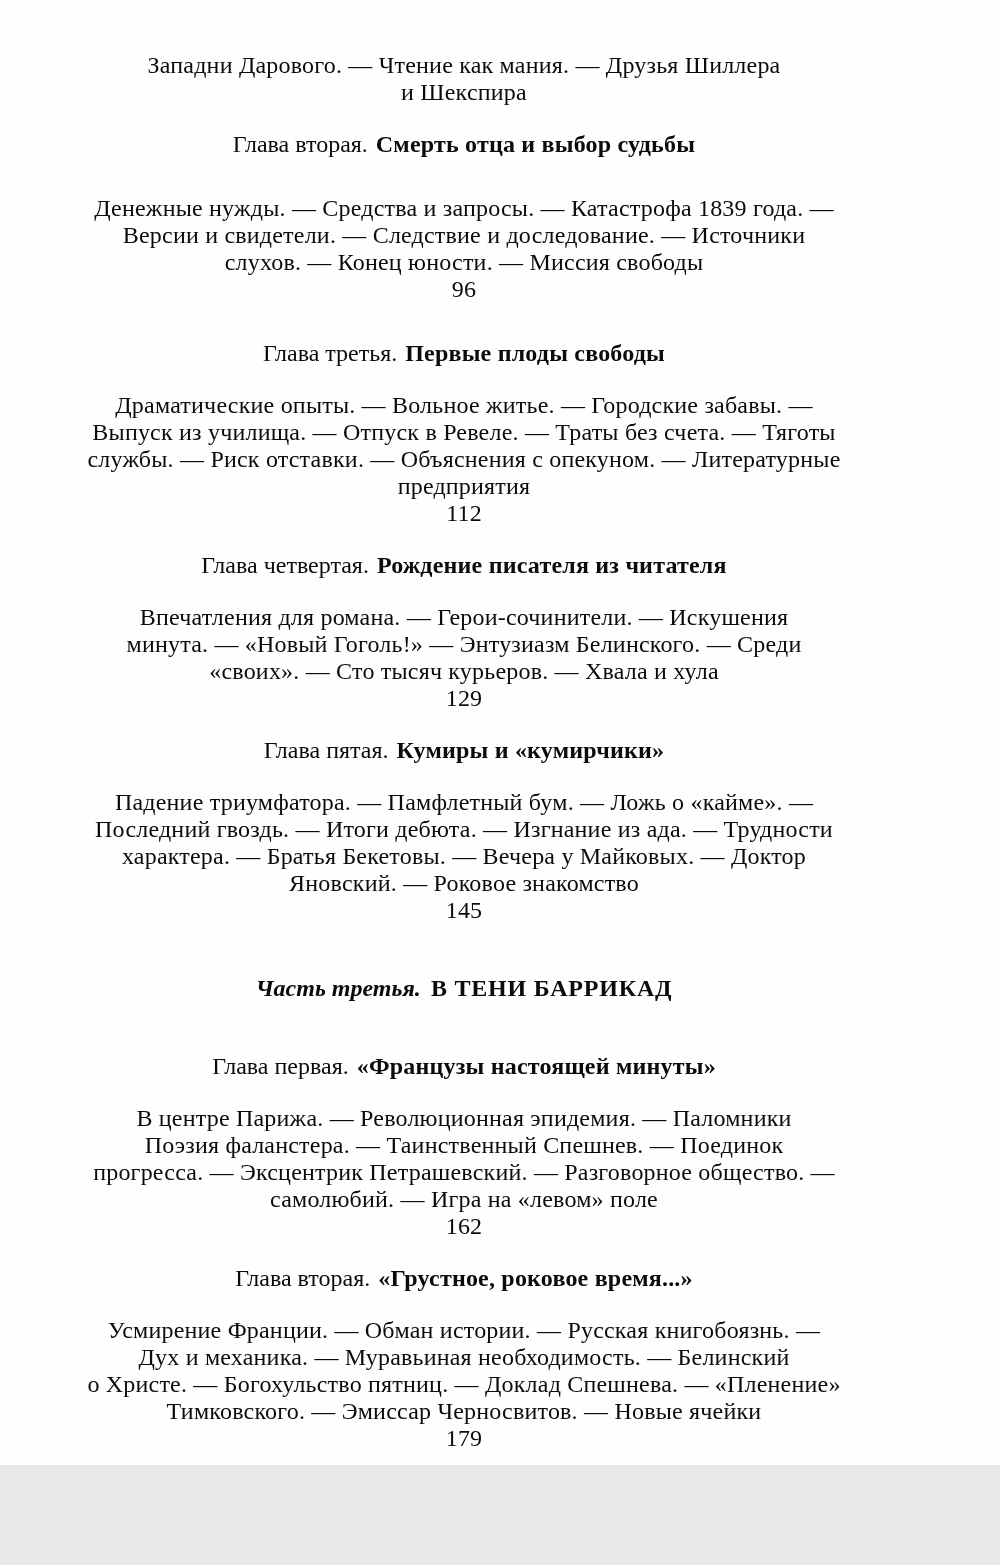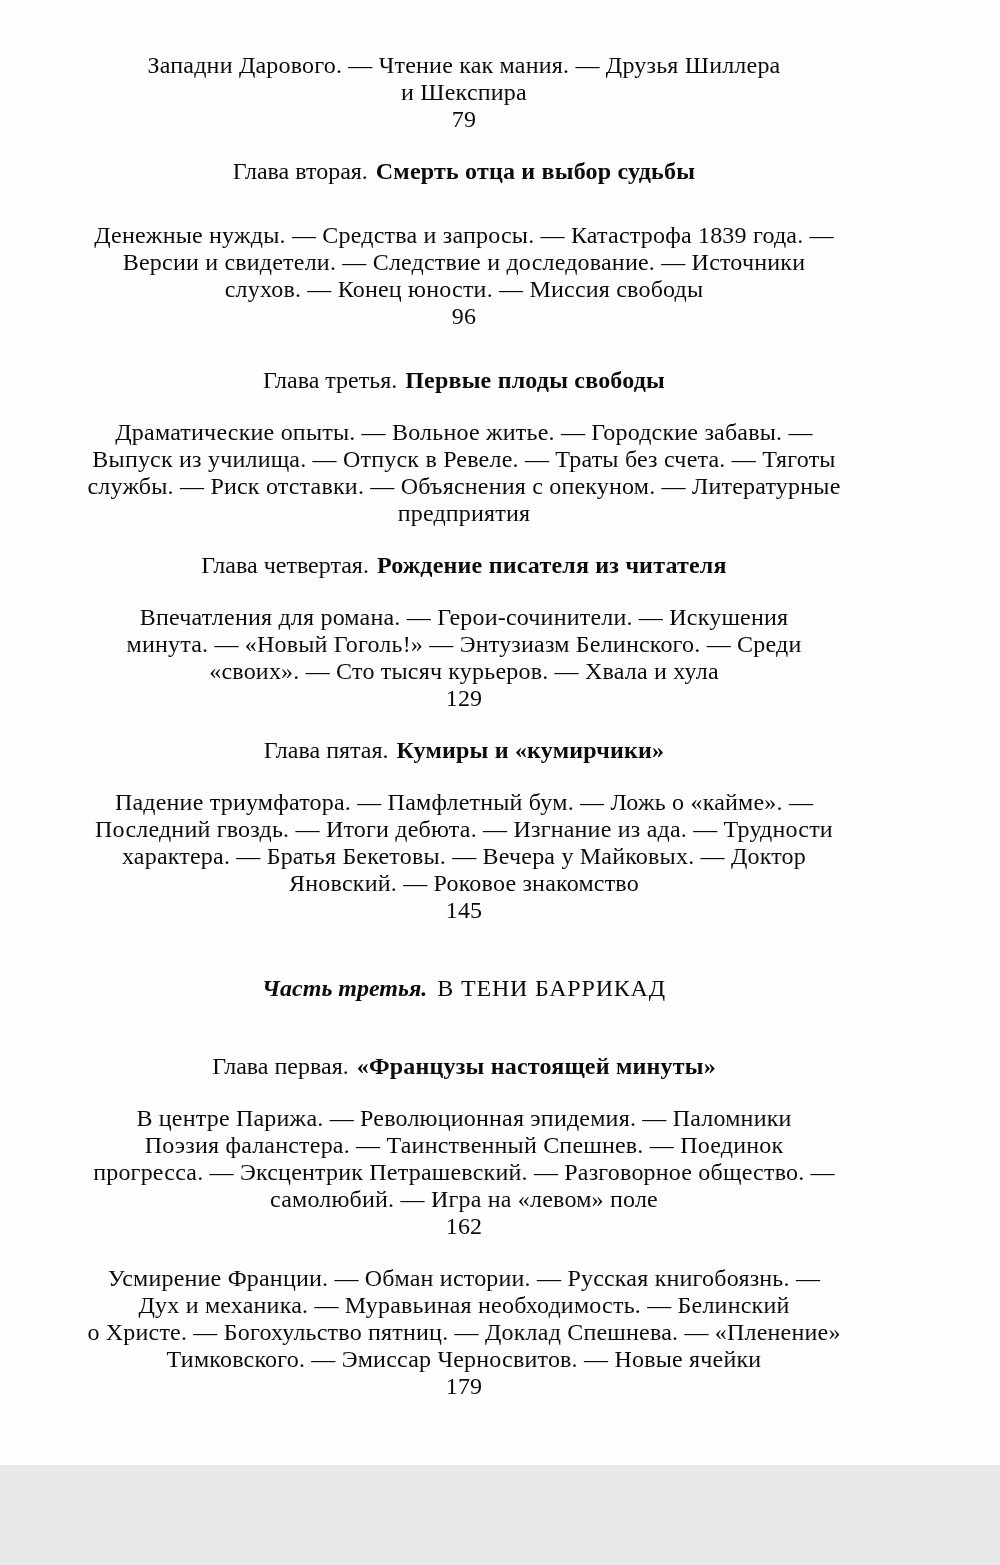--- a/index.html
+++ b/index.html
@@ -54,21 +54,21 @@
   .part-heading {
     margin-top: 26px;
     margin-bottom: 26px;
   }
   .part-label {
     font-style: italic;
     font-weight: 700;
     margin-right: 10px;
   }
   .part-title {
-    font-weight: 400;
+    font-weight: 700;
     letter-spacing: 0.8px;
   }
   .folio {
     position: absolute;
     top: 1484px;
     right: 122px;
     font-family: "Liberation Sans", "DejaVu Sans", sans-serif;
     font-weight: 700;
     font-size: 21px;
     letter-spacing: 0.5px;
@@ -76,21 +76,20 @@
 </style>
 </head>
 <body>
 
 <div class="page">
   <div class="content">
 
     <p class="topics" style="margin:0">
       <span class="line">Западни Дарового. — Чтение как мания. — Друзья Шиллера</span>
       <span class="line">и Шекспира</span>
-      <span class="line page-ref">79</span>
     </p>
 
     <p class="heading" style="margin:0">
       <span class="chapter-label">Глава вторая.</span><span class="chapter-title">Смерть отца и выбор судьбы</span>
     </p>
 
     <p class="topics" style="margin:12px">
       <span class="line">Денежные нужды. — Средства и запросы. — Катастрофа 1839 года. —</span>
       <span class="line">Версии и свидетели. — Следствие и доследование. — Источники</span>
       <span class="line">слухов. — Конец юности. — Миссия свободы</span>
@@ -99,20 +98,21 @@
 
     <p class="heading" style="margin:0">
       <span class="chapter-label">Глава третья.</span><span class="chapter-title">Первые плоды свободы</span>
     </p>
 
     <p class="topics" style="margin:0">
       <span class="line">Драматические опыты. — Вольное житье. — Городские забавы. —</span>
       <span class="line">Выпуск из училища. — Отпуск в Ревеле. — Траты без счета. — Тяготы</span>
       <span class="line">службы. — Риск отставки. — Объяснения с опекуном. — Литературные</span>
       <span class="line">предприятия</span>
+      <span class="line page-ref">112</span>
     </p>
 
     <p class="heading" style="margin:0">
       <span class="chapter-label">Глава четвертая.</span><span class="chapter-title">Рождение писателя из читателя</span>
     </p>
 
     <p class="topics" style="margin:0">
       <span class="line">Впечатления для романа. — Герои-сочинители. — Искушения</span>
       <span class="line">минута. — «Новый Гоголь!» — Энтузиазм Белинского. — Среди</span>
       <span class="line">«своих». — Сто тысяч курьеров. — Хвала и хула</span>
@@ -140,20 +140,23 @@
     </p>
 
     <p class="topics" style="margin:0">
       <span class="line">В центре Парижа. — Революционная эпидемия. — Паломники</span>
       <span class="line">Поэзия фаланстера. — Таинственный Спешнев. — Поединок</span>
       <span class="line">прогресса. — Эксцентрик Петрашевский. — Разговорное общество. —</span>
       <span class="line">самолюбий. — Игра на «левом» поле</span>
       <span class="line page-ref">162</span>
     </p>
 
+    <p class="heading" style="margin:0">
+      <span class="chapter-label">Глава вторая.</span><span class="chapter-title">«Грустное, роковое время...»</span>
+    </p>
 
     <p class="topics" style="margin:0">
       <span class="line">Усмирение Франции. — Обман истории. — Русская книгобоязнь. —</span>
       <span class="line">Дух и механика. — Муравьиная необходимость. — Белинский</span>
       <span class="line">о Христе. — Богохульство пятниц. — Доклад Спешнева. — «Пленение»</span>
       <span class="line">Тимковского. — Эмиссар Черносвитов. — Новые ячейки</span>
       <span class="line page-ref">179</span>
     </p>
 
   </div>

